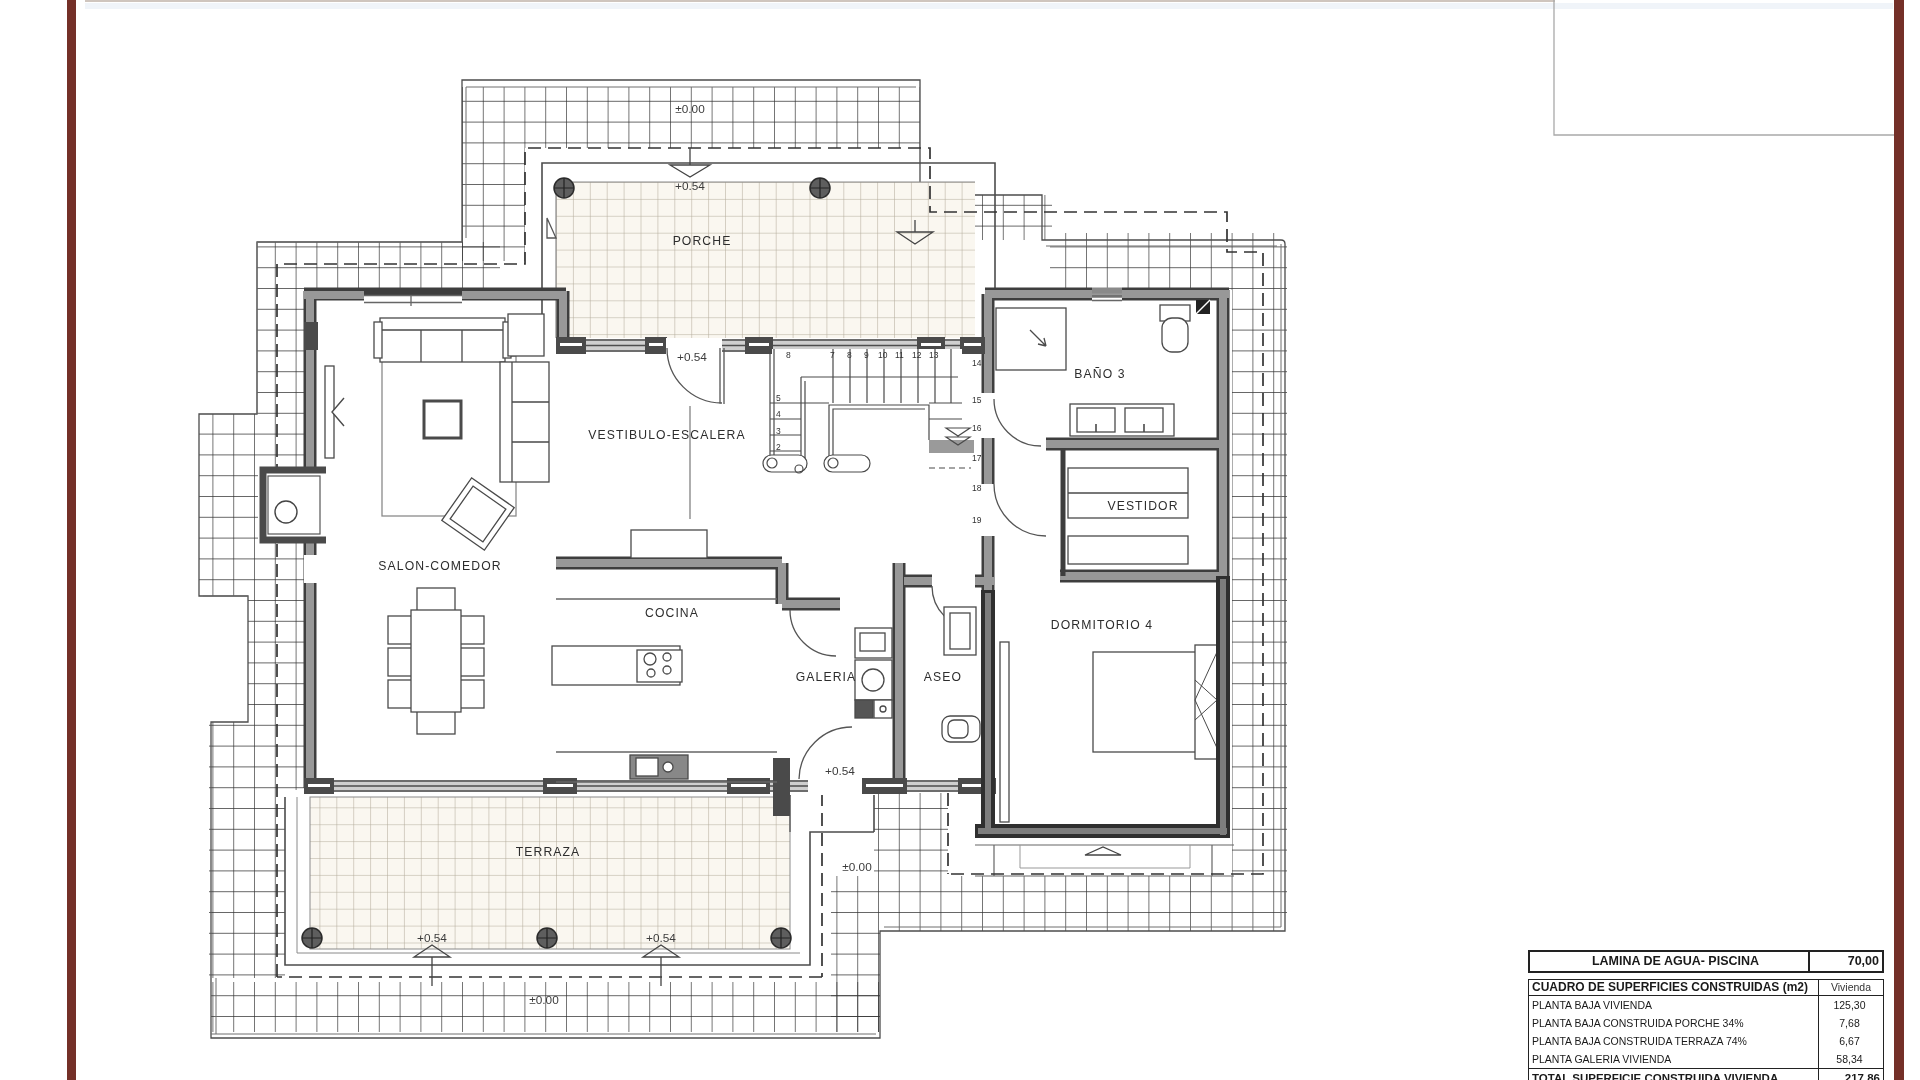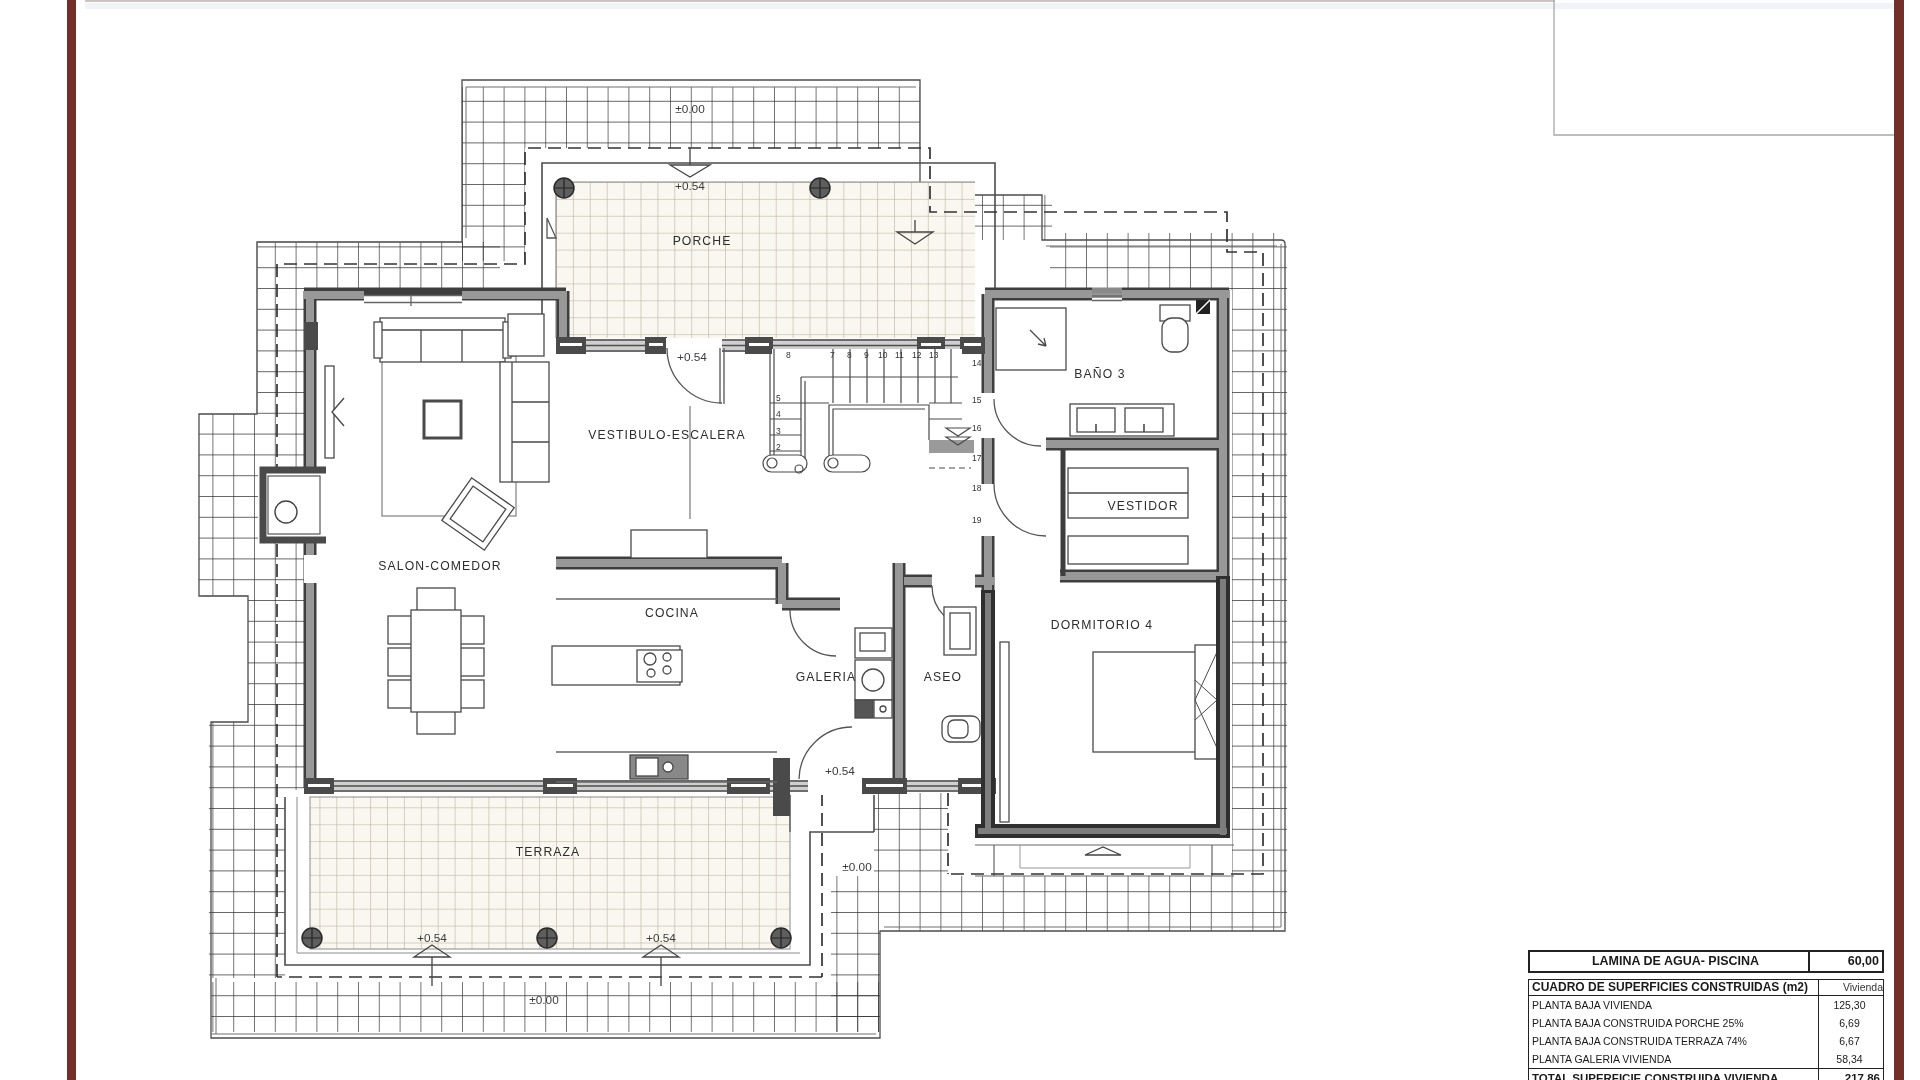--- a/index.html
+++ b/index.html
@@ -6,21 +6,21 @@
 font-family:"Liberation Sans",sans-serif;}
 #page{position:relative;width:1920px;height:1080px;background:#fff;}
 svg{position:absolute;top:0;left:0;}
 #tbl{position:absolute;left:1528px;top:950px;width:356px;font-family:"Liberation Sans",sans-serif;color:#1a1a1a;}
 .r1{border:2px solid #222;display:flex;height:19px;background:#fff;}
 .r1 .a{width:265px;text-align:center;font-weight:bold;font-size:12.5px;line-height:19px;border-right:2px solid #222;margin-left:13px;}
 .r1 .b{flex:1;text-align:right;font-weight:bold;font-size:12.5px;line-height:19px;padding-right:3px;}
 .t2{border:1.5px solid #222;margin-top:6px;background:#fff;}
 .t2 .hd{display:flex;height:15px;border-bottom:1.5px solid #222;}
 .t2 .hd .a{width:286px;font-weight:bold;font-size:12px;line-height:15px;padding-left:3px;border-right:1.5px solid #222;}
-.t2 .hd .b{flex:1;text-align:right;font-size:10.5px;line-height:15px;color:#333;}
+.t2 .hd .b{flex:1;text-align:center;font-size:10.5px;line-height:15px;color:#333;}
 .t2 .rw{display:flex;height:18px;}
 .t2 .rw .a{width:286px;font-size:10.5px;line-height:18px;padding-left:3px;border-right:1.5px solid #222;}
 .t2 .rw .b{flex:1;text-align:center;font-size:10.5px;line-height:18px;padding-right:3px;}
 .t2 .tot{display:flex;height:18px;border-top:1.5px solid #222;}
 .t2 .tot .a{width:286px;font-weight:bold;font-size:11.5px;line-height:18px;padding-left:3px;border-right:1.5px solid #222;}
 .t2 .tot .b{flex:1;text-align:right;font-weight:bold;font-size:11.5px;line-height:18px;padding-right:3px;}
 </style>
 </head>
 <body>
 <div id="page">
@@ -344,34 +344,34 @@
 <g fill="none" stroke="#7d7d7d" stroke-width="6" stroke-linecap="butt">
   <path d="M978,831 H1227"></path>
   <path d="M1223,579 V835"></path>
   <path d="M988,593 V828"></path>
 </g>
 </svg>
 
 <div id="tbl">
   <div class="r1">
         <div class="a">LAMINA DE AGUA- PISCINA</div>
-        <div class="b">60,00</div>
+        <div class="b">70,00</div>
       </div>
   <div class="t2">
     <div class="hd">
           <div class="a">CUADRO DE SUPERFICIES CONSTRUIDAS (m2)</div>
           <div class="b">Vivienda</div>
         </div>
     <div class="rw">
           <div class="a">PLANTA BAJA VIVIENDA</div>
           <div class="b">125,30</div>
         </div>
     <div class="rw">
-          <div class="a">PLANTA BAJA CONSTRUIDA PORCHE 25%</div>
-          <div class="b">6,69</div>
+          <div class="a">PLANTA BAJA CONSTRUIDA PORCHE 34%</div>
+          <div class="b">7,68</div>
         </div>
     <div class="rw">
           <div class="a">PLANTA BAJA CONSTRUIDA TERRAZA 74%</div>
           <div class="b">6,67</div>
         </div>
     <div class="rw">
           <div class="a">PLANTA GALERIA VIVIENDA</div>
           <div class="b">58,34</div>
         </div>
     <div class="tot">

